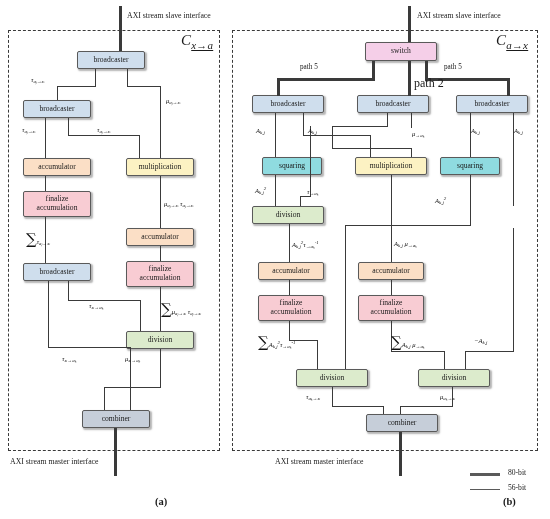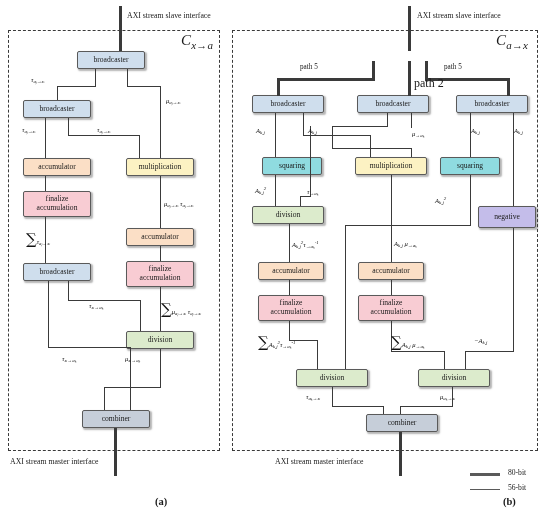--- a/index.html
+++ b/index.html
@@ -39,21 +39,21 @@
     border:1.3px dashed #3a3a3a;
     box-sizing:border-box;
   }
   .ctag{
     position:absolute;
     font-family:"Liberation Serif", serif;
     font-style:italic;
     font-size:15px;
     letter-spacing:.2px;
   }
-  .ctag sub{font-size:11px;font-style:italic;}
+  .ctag sub{font-size:11px;font-style:italic;text-decoration:underline;}
   .sigma{font-size:15px;font-style:normal;font-family:"DejaVu Serif",serif;}
   .sub{font-size:4.9px;vertical-align:-0.22em;font-style:italic;}
   .sup{font-size:4.9px;vertical-align:0.55em;font-style:italic;}
   .cap{position:absolute;font-weight:bold;font-size:10.5px;}
   .legline{position:absolute;background:#5a5a5a;}
   .legtxt{position:absolute;font-size:7.6px;}
 </style>
 </head>
 <body>
 
@@ -180,20 +180,23 @@
 
   <div class="panel" style="left:232px;top:30px;width:306px;height:421px;"></div>
 
   <div class="ctag" style="left:496px;top:32px;">
     <span>C</span><sub>a→x</sub>
   </div>
 
   <div class="wire" style="left:408px;top:6px;width:3px;height:45px;"></div>
   <div class="plain" style="left:417px;top:11px;">AXI stream slave interface</div>
 
+  <div class="blk" style="left:365px;top:42px;width:72px;height:19px;background:#f5cfe8;">
+    <span>switch</span>
+    </div>
 
   <div class="blk" style="left:252px;top:95px;width:72px;height:18px;background:#cfdeed;">
     <span>broadcaster</span>
     </div>
 
   <div class="blk" style="left:357px;top:95px;width:72px;height:18px;background:#cfdeed;">
     <span>broadcaster</span>
     </div>
 
   <div class="blk" style="left:456px;top:95px;width:72px;height:18px;background:#cfdeed;">
@@ -209,23 +212,20 @@
     </div>
 
   <div class="blk" style="left:440px;top:157px;width:60px;height:18px;background:#8fdbe0;">
     <span>squaring</span>
     </div>
 
   <div class="blk" style="left:252px;top:206px;width:72px;height:18px;background:#dcebcc;">
     <span>division</span>
     </div>
 
-  <div class="blk" style="left:478px;top:206px;width:58px;height:22px;background:#c4bdea;">
-    <span>negative</span>
-    </div>
 
   <div class="blk" style="left:258px;top:262px;width:66px;height:18px;background:#fbdfc6;">
     <span>accumulator</span>
     </div>
 
   <div class="blk" style="left:358px;top:262px;width:66px;height:18px;background:#fbdfc6;">
     <span>accumulator</span>
     </div>
 
   <div class="blk" style="left:258px;top:295px;width:66px;height:26px;background:#f8ccd3;">

